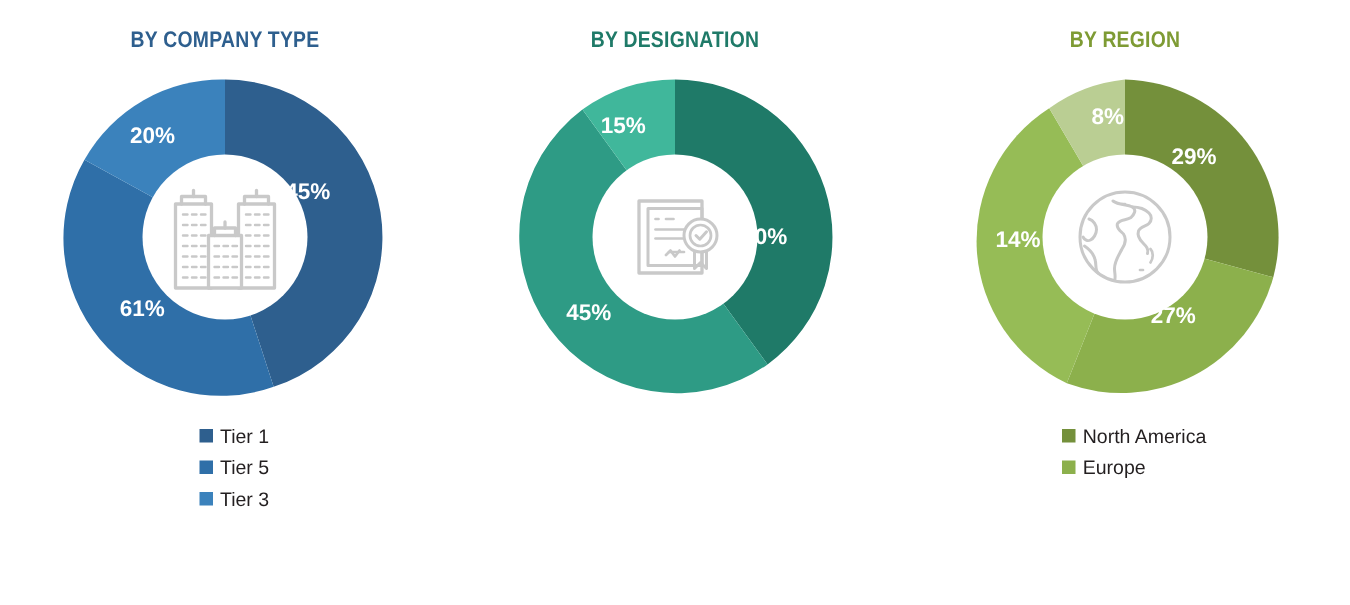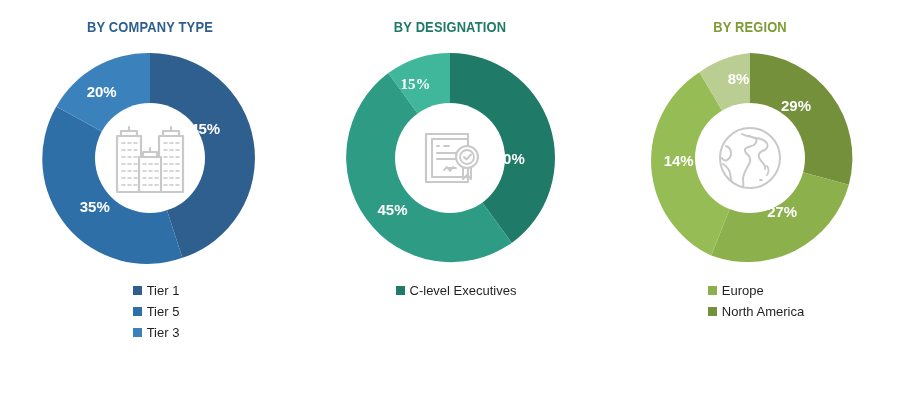--- a/index.html
+++ b/index.html
@@ -146,21 +146,21 @@
           <path d="M46 40 v-4"></path>
           <g stroke-width="1.6">
             <path d="M39 52 h3 M45 52 h3 M51 52 h3"></path>
             <path d="M39 59 h3 M45 59 h3 M51 59 h3"></path>
             <path d="M39 66 h3 M45 66 h3 M51 66 h3"></path>
             <path d="M39 73 h3 M45 73 h3 M51 73 h3"></path>
           </g>
         </svg>
       </div>
       <div class="slice-label" style="left:74%; top:37%;">45%</div>
-      <div class="slice-label" style="left:26%; top:71%;">35%</div>
+      <div class="slice-label" style="left:26%; top:71%;">61%</div>
       <div class="slice-label" style="left:29%; top:21%;text-align:center;">20%</div>
     </div>
     <div class="legend">
       <div class="legend-inner">
         <div class="legend-row">
           <span class="swatch" style="background:#2E5F8E"></span>
           <span class="legend-label">Tier 1</span>
         </div>
         <div class="legend-row">
           <span class="swatch" style="background:#2F6FA8"></span>
@@ -205,28 +205,24 @@
 
           <path d="M59 55 l0 12 l4 -4 l4 4 l0 -12" stroke-width="2"></path>
 
           <circle cx="63" cy="45" r="11" fill="#ffffff" stroke-width="2"></circle>
           <circle cx="63" cy="45" r="7" stroke-width="1.8"></circle>
           <path d="M60 45 l2.5 2.5 l4.5 -5" stroke-width="2"></path>
         </svg>
       </div>
       <div class="slice-label" style="left:76%; top:31%;margin-top:44px;">40%</div>
       <div class="slice-label" style="left:25%; top:72%;">45%</div>
-      <div class="slice-label" style="left:35%; top:18%;font-family:Liberation Serif, serif;">15%</div>
+      <div class="slice-label" style="left:35%; top:18%;">15%</div>
     </div>
     <div class="legend">
       <div class="legend-inner">
-        <div class="legend-row">
-          <span class="swatch" style="background:#1F7A68"></span>
-          <span class="legend-label">C-level Executives</span>
-        </div>
       </div>
     </div>
   </div>
 
   <div class="panel">
     <div class="panel-title" style="color:#7E9B34">BY REGION</div>
     <div class="donut-wrap">
       <svg class="donut-svg" viewBox="0 0 230 230">
 
         <path fill="#74903B" d="M 115 115 L 115 10 A 105 105 0 0 1 213.87 141.84 Z"></path>
@@ -257,24 +253,24 @@
         </svg>
       </div>
       <div class="slice-label" style="left:70%; top:27%;">29%</div>
       <div class="slice-label" style="left:64%; top:73%;text-align:center;">27%</div>
       <div class="slice-label" style="left:19%; top:51%;">14%</div>
       <div class="slice-label" style="left:45%; top:15%;">8%</div>
     </div>
     <div class="legend">
       <div class="legend-inner">
         <div class="legend-row">
+          <span class="swatch" style="background:#74903B"></span>
+          <span class="legend-label">North America</span>
+        </div>
+        <div class="legend-row">
           <span class="swatch" style="background:#8CB04C"></span>
           <span class="legend-label">Europe</span>
         </div>
-        <div class="legend-row">
-          <span class="swatch" style="background:#74903B"></span>
-          <span class="legend-label">North America</span>
-        </div>
       </div>
     </div>
   </div>
 
 </div>
 
 </body></html>

